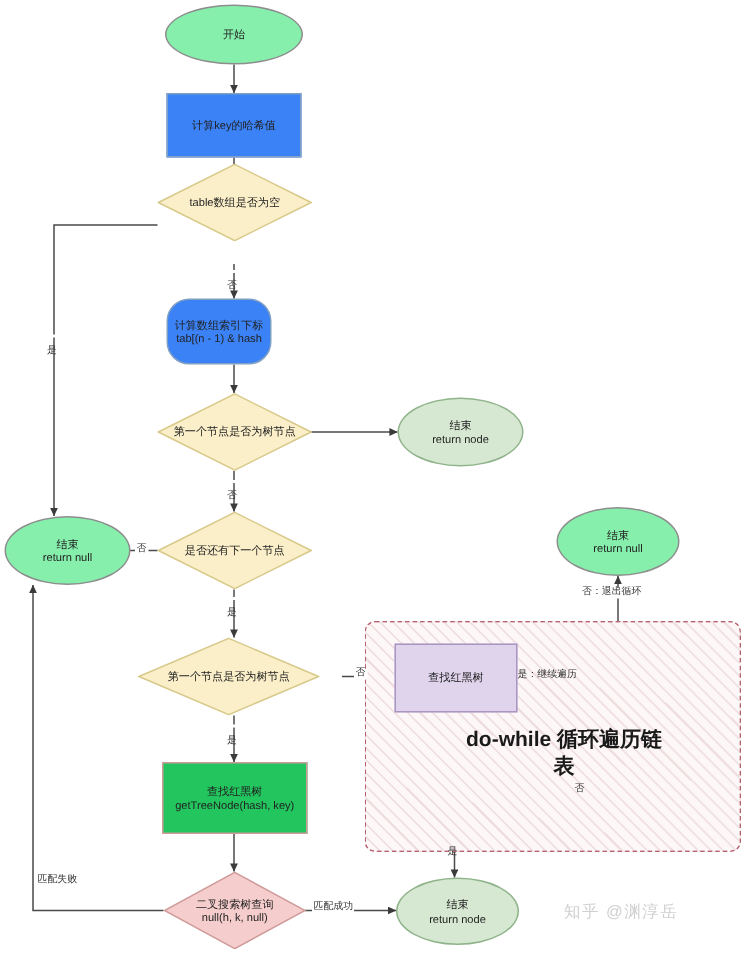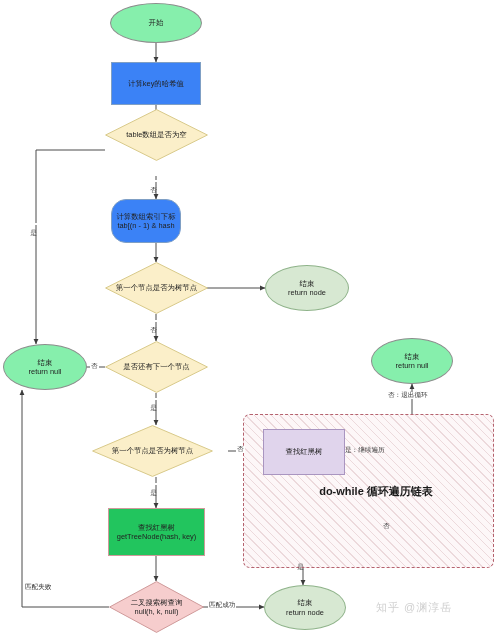--- a/index.html
+++ b/index.html
@@ -90,21 +90,21 @@
        rgba(196,150,155,0.30) 0px,
        rgba(196,150,155,0.30) 1px,
        rgba(255,255,255,0) 1px,
        rgba(255,255,255,0) 6px);
     z-index:1;
   }
   #loop-caption{
     position:absolute;
     left:306px; top:484px;
     width:140px;
-    font-size:11px;
+    font-size:14px;
     font-weight:bold;
     color:#1a1a1a;
     text-align:center;
     z-index:5;
   }
   #watermark{
     position:absolute;
     left:376px; top:600px;
     font-size:11px;
     color:#d0d0d0;

